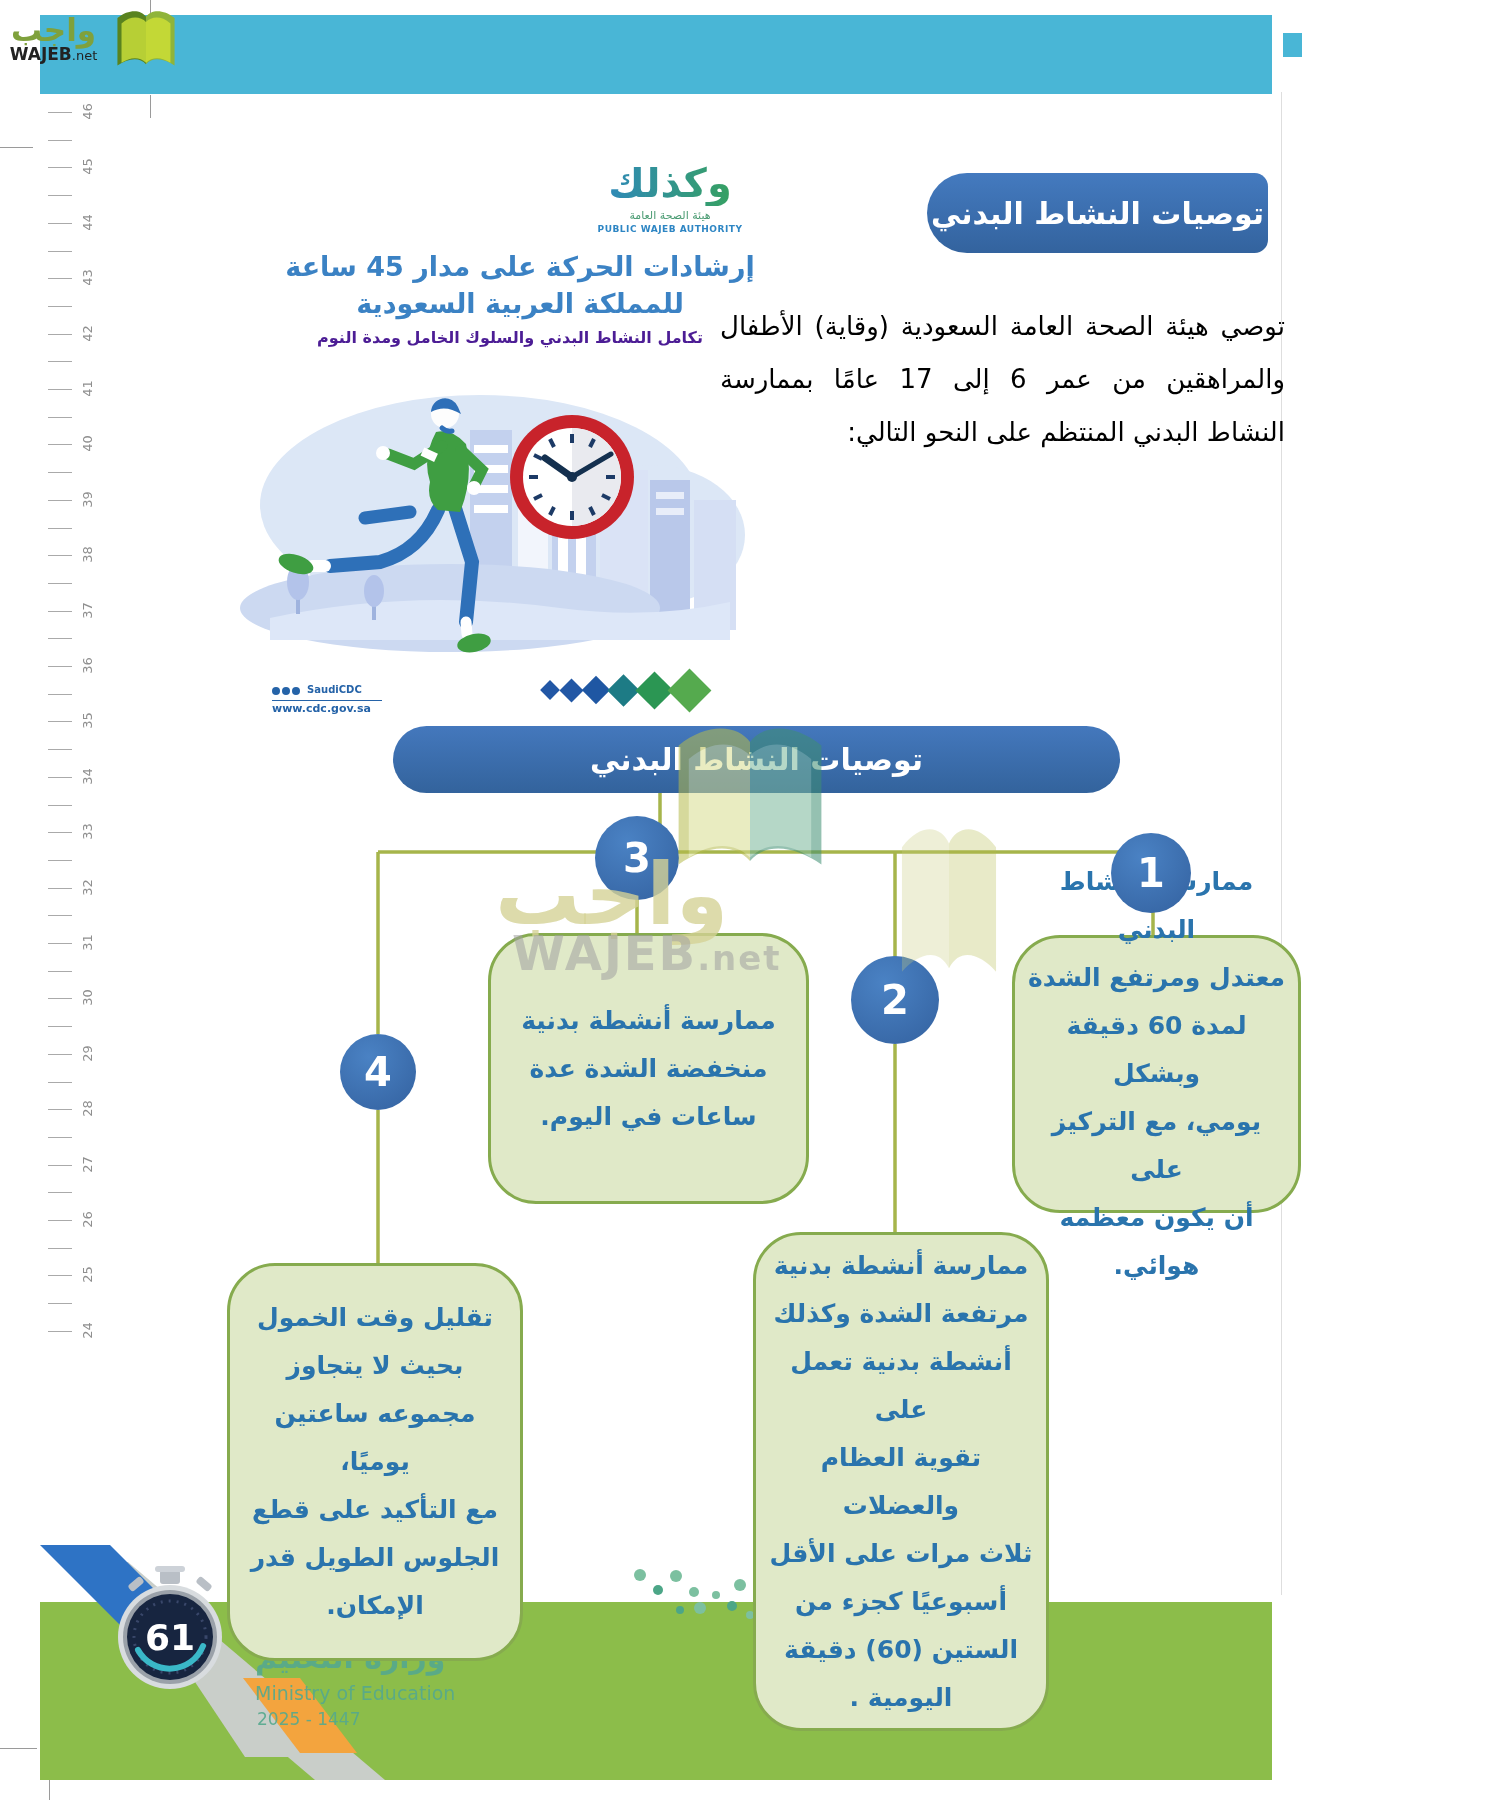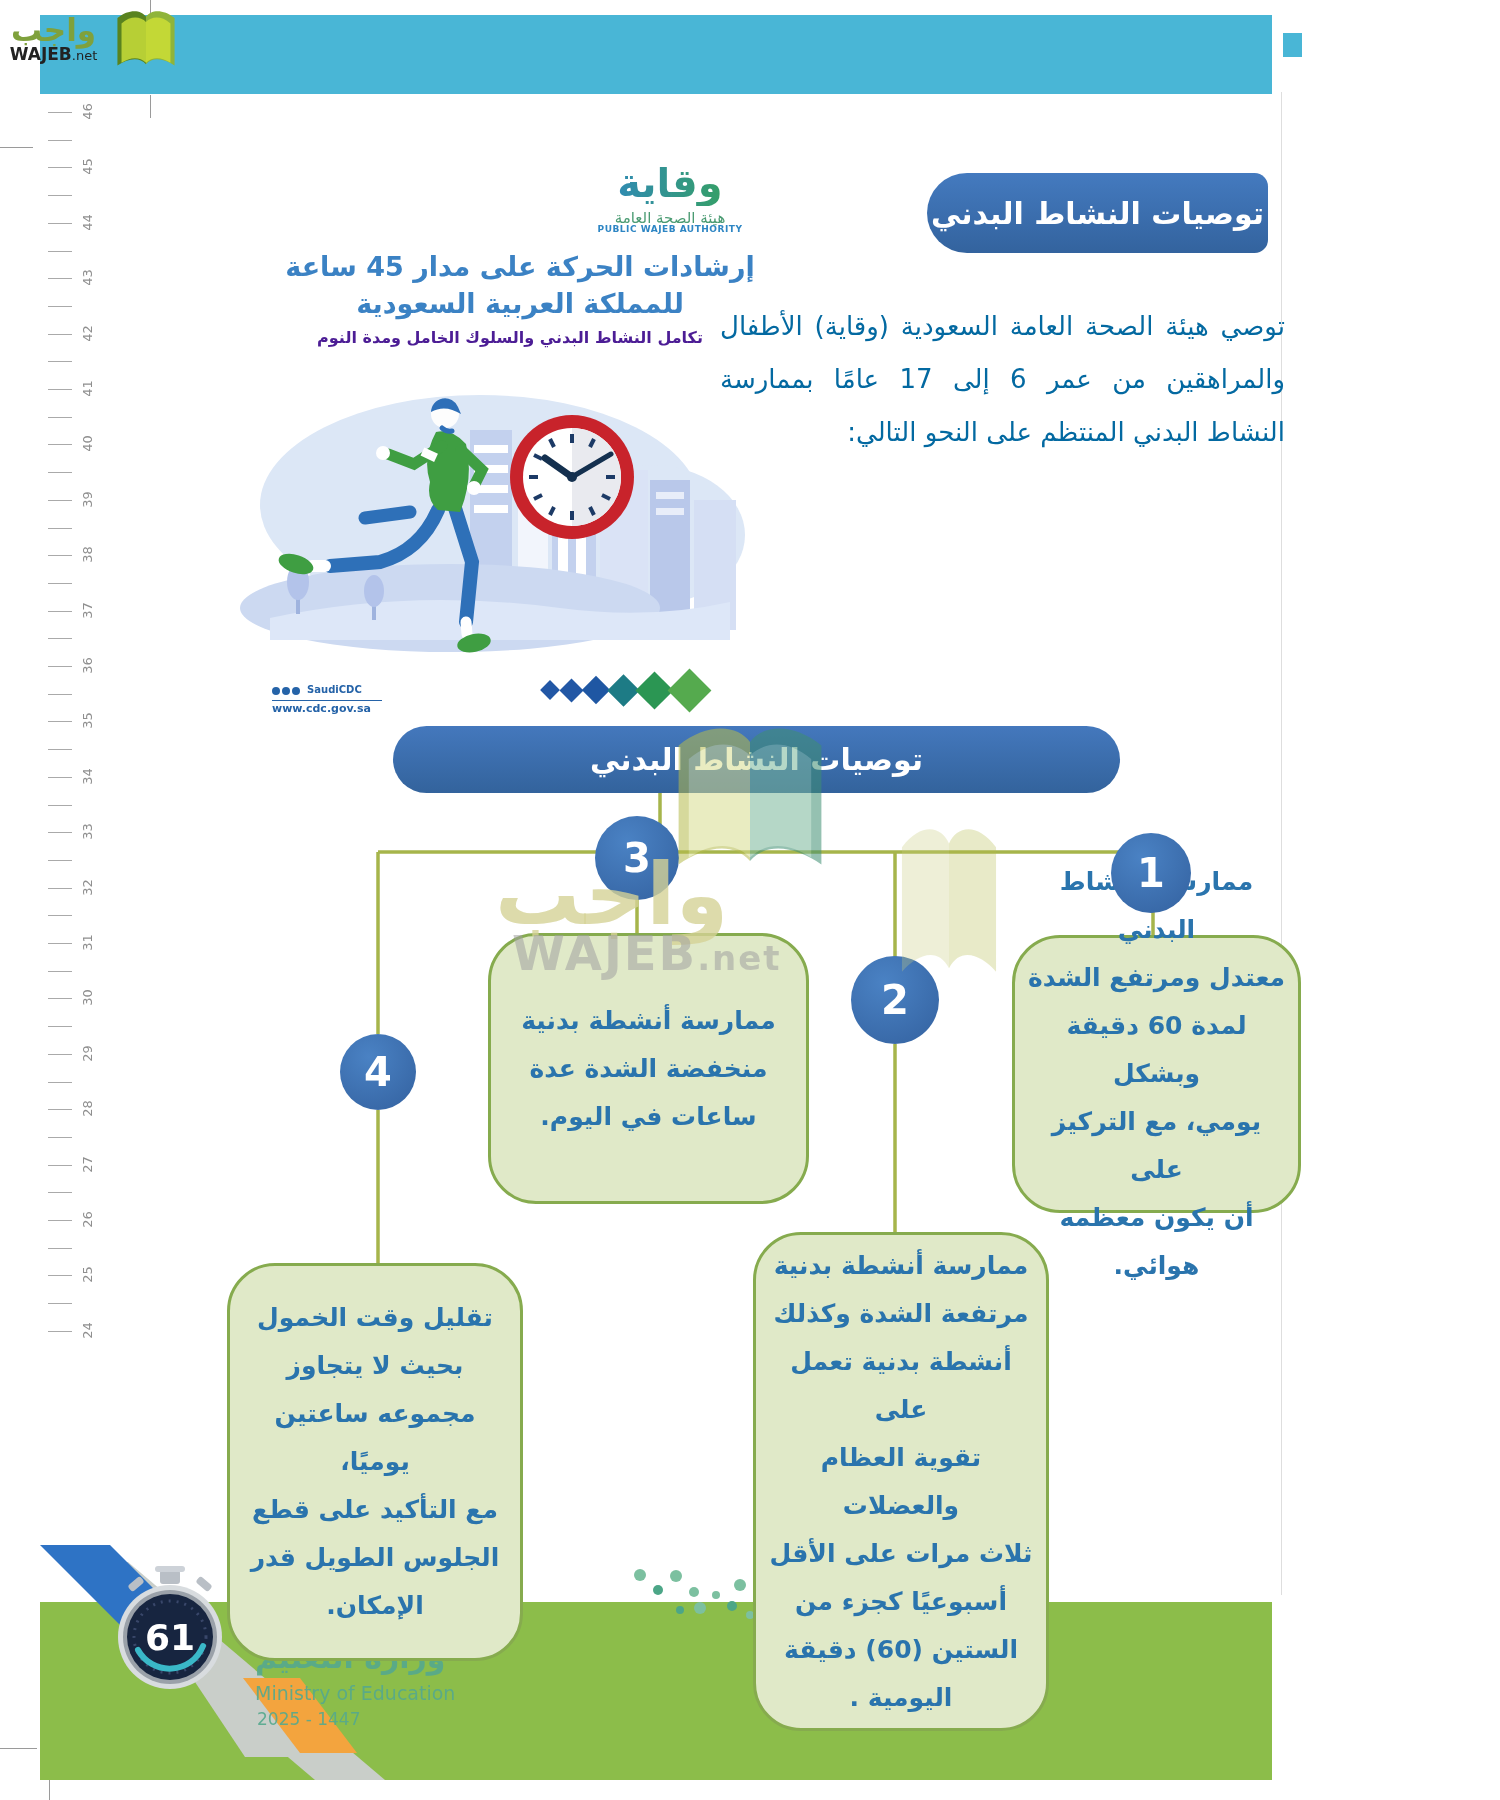--- a/index.html
+++ b/index.html
@@ -12,41 +12,41 @@
   .right-hairline{left:1281px;top:92px;width:1px;height:1503px;background:#dedede;}
   .crop{background:#9a9a9a;}
   
   .wj-ar{left:6px;top:12px;width:95px;text-align:center;font-size:31px;font-weight:bold;color:#7fa13c;}
   .wj-en{left:6px;top:44px;width:95px;text-align:center;font-size:17px;font-weight:bold;color:#222;}
   .wj-en .tld{font-size:13px;font-weight:normal;}
   
   .wq-name{left:590px;top:160px;width:160px;text-align:center;font-size:40px;font-weight:bold;
            background:linear-gradient(to right,#2e86c4,#37a455);-webkit-background-clip:text;
            background-clip:text;color:transparent;}
-  .wq-tag-ar{left:590px;top:209px;width:160px;text-align:center;font-size:15px;color:#4a9b72;}
+  .wq-tag-ar{left:590px;top:209px;width:160px;text-align:center;font-size:11px;color:#4a9b72;}
   .wq-tag-en{left:590px;top:224px;width:160px;text-align:center;font-size:9px;font-weight:bold;
              color:#2e86c4;letter-spacing:.5px;}
   
   .poster-title{left:260px;top:248px;width:520px;text-align:center;font-size:27px;font-weight:bold;
                 color:#3b82c4;line-height:37px;white-space:pre-line;direction:rtl;}
   .poster-sub{left:250px;top:328px;width:520px;text-align:center;font-size:16px;font-weight:bold;
               color:#4c1d95;direction:rtl;}
   
   .cdc{left:272px;top:680px;width:110px;color:#2563a8;direction:ltr;}
   .cdc .dots span{display:inline-block;width:8px;height:8px;border-radius:50%;background:#2563a8;margin-right:2px;}
   .cdc-name{font-size:10px;font-weight:bold;display:inline-block;vertical-align:2px;}
   .cdc-url{font-size:11px;font-weight:bold;border-top:1px solid #2563a8;margin-top:1px;padding-top:1px;}
   
   #diamonds{left:540px;top:662px;width:220px;height:56px;display:flex;align-items:center;}
   #diamonds span{display:inline-block;transform:rotate(45deg);margin:0 3px;}
   
   .header-box{left:927px;top:173px;width:341px;height:80px;display:flex;align-items:center;justify-content:center;
               background:linear-gradient(180deg,#447abf,#33639e);border-radius:42px 14px 14px 42px;}
   .header-box span{color:#fff;font-size:30px;font-weight:bold;}
-  .intro{left:720px;top:300px;width:565px;font-size:26px;color:#0369a1;line-height:53px;
+  .intro{left:720px;top:300px;width:565px;font-size:26px;color:#000000;line-height:53px;
          direction:rtl;text-align:justify;}
   
   .flow-pill{left:393px;top:726px;width:727px;height:67px;display:flex;align-items:center;justify-content:center;
              background:linear-gradient(180deg,#4478bd,#33639c);border-radius:36px;z-index:8;}
   .flow-pill span{color:#fff;font-size:30px;font-weight:bold;}
   .node-circle{width:84px;height:84px;border-radius:50%;z-index:7;display:flex;align-items:center;justify-content:center;
                background:radial-gradient(circle at 38% 30%,#4a82c4,#33619f);}
   .node-circle span{color:#fff;font-size:40px;font-weight:bold;}
   .green-box{background:#e0e9c8;border:3px solid #86ab4e;border-radius:48px;z-index:5;
              display:flex;align-items:center;justify-content:center;}
@@ -154,21 +154,21 @@
       <div class="tick" style="top: 1124px;"></div>
       <div class="tick" style="top: 1151.7px; width: 24px;"></div>
       <span class="rnum" style="top: 1116px;">26</span>
       <div class="tick" style="top: 1179.4px;"></div>
       <div class="tick" style="top: 1207.1px; width: 24px;"></div>
       <span class="rnum" style="top: 1171.4px;">25</span>
       <div class="tick" style="top: 1234.8px;"></div>
       <span class="rnum" style="top: 1226.8px;">24</span>
     </div>
 
-  <div class="abs wq-name">وقاية</div>
+  <div class="abs wq-name">وكذلك</div>
   <div class="abs wq-tag-ar">هيئة الصحة العامة</div>
   <div class="abs wq-tag-en">PUBLIC WAJEB AUTHORITY</div>
 
   <div class="abs poster-title">إرشادات الحركة على مدار 45 ساعة
 للمملكة العربية السعودية</div>
   <div class="abs poster-sub">تكامل النشاط البدني والسلوك الخامل ومدة النوم</div>
 
   <svg class="abs" style="left:230px;top:350px;" width="515" height="310" viewBox="0 0 515 310">
     <ellipse cx="250" cy="155" rx="220" ry="110" fill="#dce7f6"></ellipse>
     <ellipse cx="420" cy="185" rx="95" ry="70" fill="#dce7f6"></ellipse>

